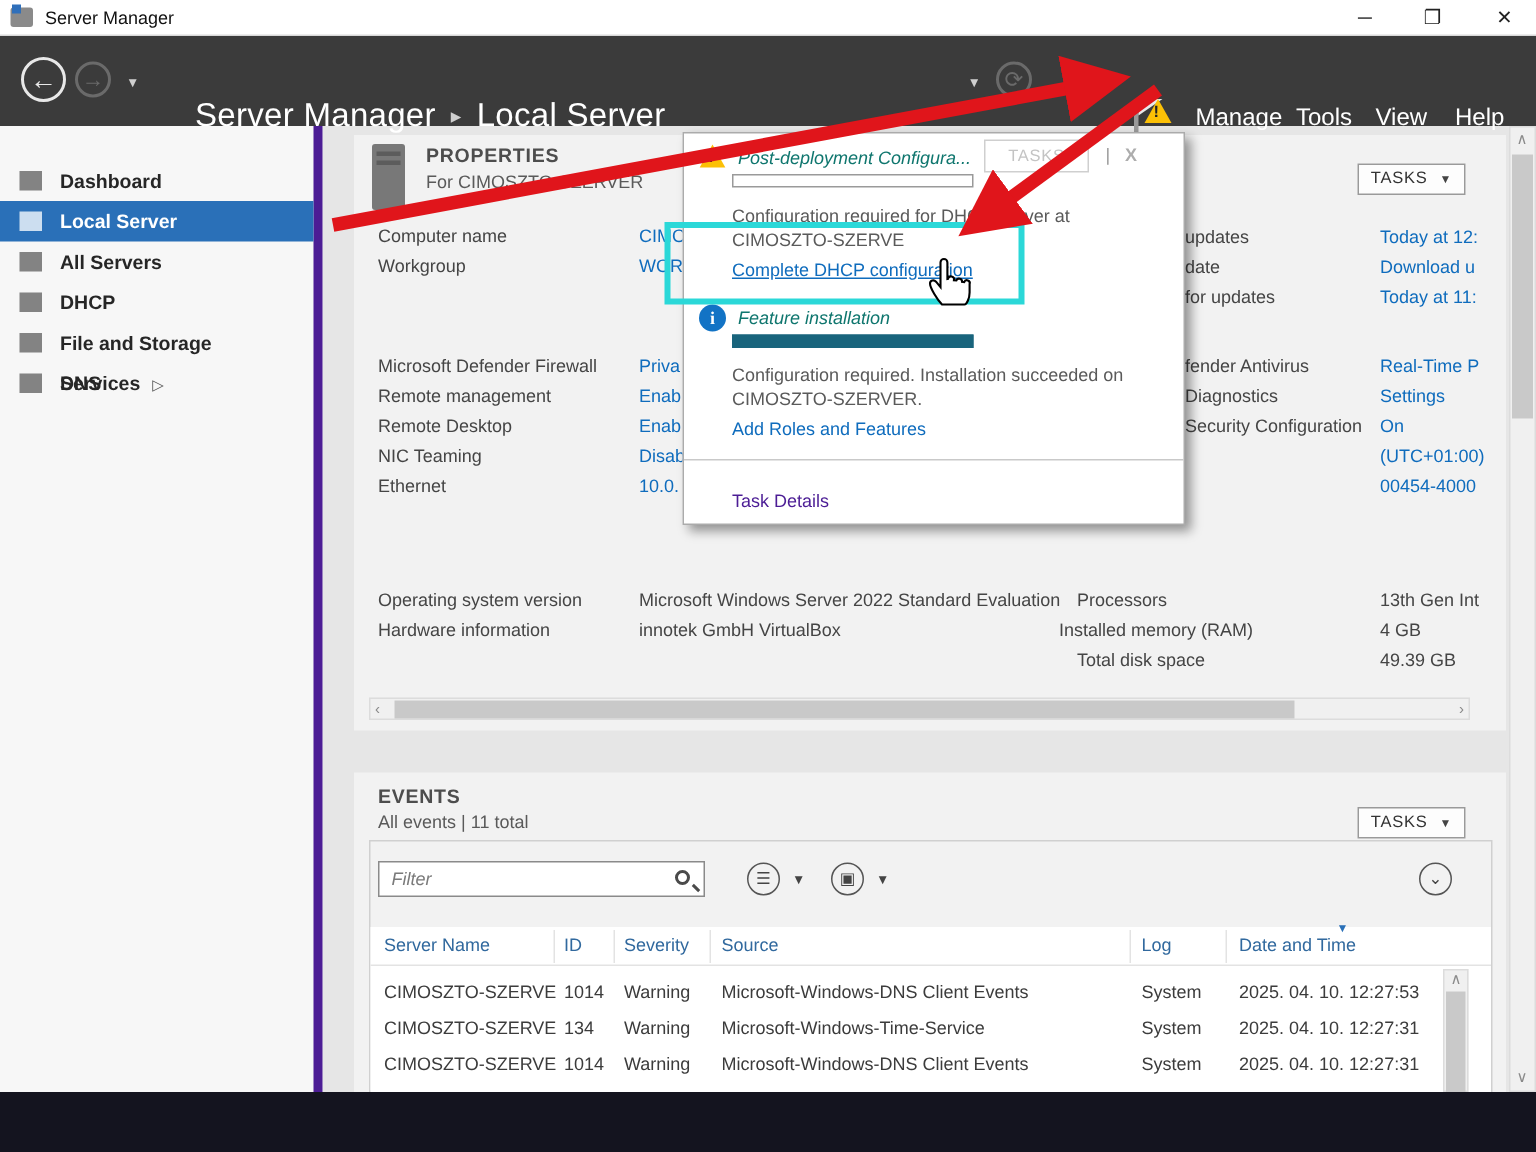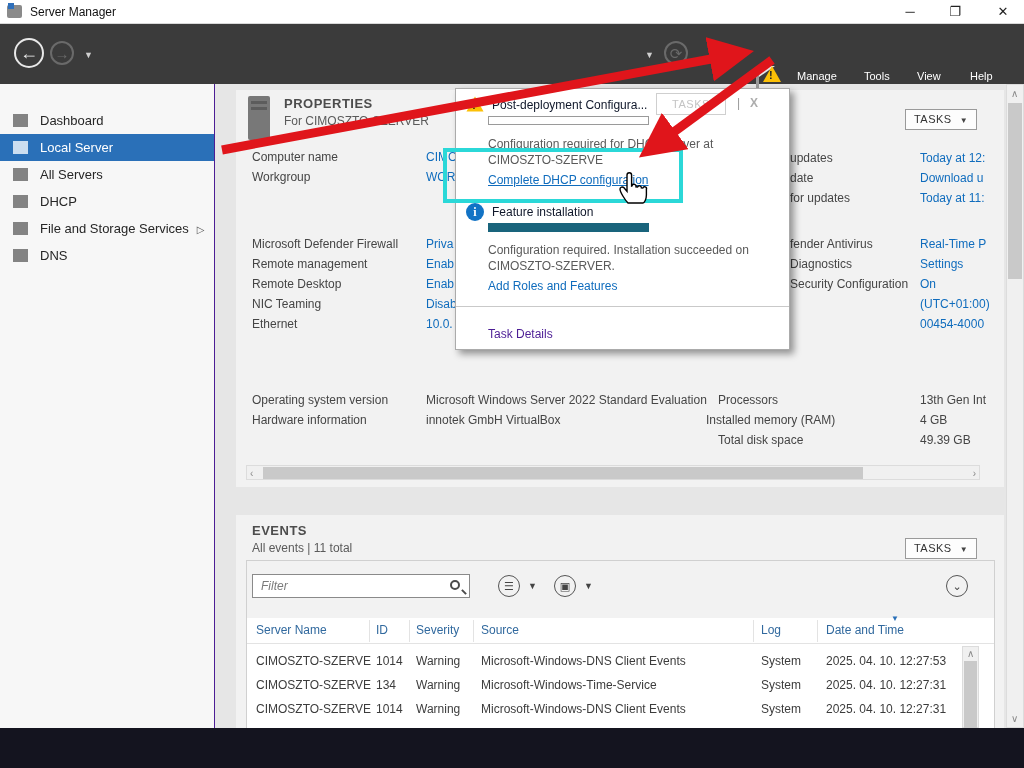--- a/index.html
+++ b/index.html
@@ -12,31 +12,31 @@
   #app-icon:before{ content:""; position:absolute; left:1px; top:-2px; width:6px; height:6px; background:#2f6fba; }
   #title-text { left:30px; top:5px; font-size:12px; color:#111; }
   .winctl { top:2px; width:30px; height:20px; text-align:center; font-size:13px; color:#222; line-height:20px; }
   
   #navbar { left:0; top:24px; width:1024px; height:60px; background:#3b3b3b; }
   .navcircle { border-radius:50%; width:30px; height:30px; border:2px solid #e8e8e8; color:#e8e8e8;
     text-align:center; line-height:27px; font-size:18px; top:14px; }
   .navcircle.dis { border-color:#6a6a6a; color:#6a6a6a; width:24px; height:24px; line-height:21px; font-size:15px; top:17px;}
   #breadcrumb { left:130px; top:40px; font-size:22px; color:#fff; font-weight:400; letter-spacing:.2px;}
   #breadcrumb .sep { color:#cfcfcf; font-size:14px; padding:0 10px; vertical-align:2px;}
-  .navmenu { top:46px; color:#fff; font-size:11px;text-align:center; }
+  .navmenu { top:46px; color:#fff; font-size:16px;text-align:center; }
   .caret { color:#cfcfcf; font-size:9px; }
   #flag { left:753px; top:40px; width:26px; height:30px; }
   #flag .pole { position:absolute; left:3px; top:2px; width:3px; height:28px; background:#9a9a9a; }
   #flag .cloth { position:absolute; left:6px; top:2px; width:0; height:0;
     border-top:11px solid #e9e9e9; border-right:16px solid transparent; }
   .warn-tri { width:0; height:0; border-left:9px solid transparent; border-right:9px solid transparent;
     border-bottom:16px solid #fcc006; }
   .warn-tri:after { content:"!"; position:absolute; left:-3px; top:3px; font-size:11px; font-weight:bold; color:#222; }
   
-  #sidebar { left:0; top:84px; width:215px; height:644px; background:#f7f7f7; border-right:1px solid #4c1d95; }
+  #sidebar { left:0; top:84px; width:215px; height:644px; background:#f7f7f7; border-right:6px solid #4c1d95;font-weight:bold; }
   .side-item { position:relative; height:27px; line-height:27px; font-size:13px; color:#262626; padding-left:40px; cursor:default; }
   .side-item.sel { background:#2a70b8; color:#fff; }
   .si { position:absolute; left:13px; top:7px; width:15px; height:13px; }
   .si i { position:absolute; background:#6e6e6e; }
   .side-item.sel .si i { background:#e9f1f9; }
   .exp { font-size:10px; color:#555; margin-left:8px; }
   
   .panel { background:#f2f2f2; }
   #props-panel { left:236px; top:90px; width:768px; height:397px; overflow:hidden; }
   #events-panel { left:236px; top:515px; width:768px; height:213px; overflow:hidden; }
@@ -65,21 +65,21 @@
   .ev-c { font-size:12px; color:#3c3c3c; white-space:nowrap; }
   .colsep { width:1px; background:#e3e3e3; top:2px; height:22px; }
   
   #taskbar { left:0; top:728px; width:1024px; height:40px; background:#14141f; }
   .mag { width:10px; height:10px; border:2px solid #4a4a4a; border-radius:50%; }
   .mag:after { content:""; position:absolute; left:9px; top:9px; width:6px; height:2px; background:#4a4a4a;
     transform:rotate(45deg); }
   
   #popup { left:455px; top:88px; width:335px; height:262px; background:#fff; border:1px solid #ababab;
     box-shadow:4px 4px 7px rgba(0,0,0,.4); z-index:10; }
-  #popup .ptitle { font-size:12px; color:#0f172a; }
+  #popup .ptitle { font-size:12px; color:#0f766e;font-style:italic; }
   #popup .disabled-btn { border:1px solid #cfcfcf; color:#c4c4c4; width:70px; height:22px; text-align:center;
     line-height:20px; font-size:11px; letter-spacing:.5px; background:#fff; }
   .pbar { height:9px; border:1px solid #9a9a9a; background:#fff; width:161px; }
   .pbar.full { background:#19647c; border-color:#19647c; }
   .pmsg { font-size:12px; color:#5a5a5a; line-height:16px; }
   .plink { font-size:12px; color:#0f6cbd; }
   .info-circle { width:18px; height:18px; border-radius:50%; background:#1273c5; color:#fff; font-size:12px;
     font-weight:bold; text-align:center; line-height:18px; font-family:"Liberation Serif",serif; }
   
   #cyan-box { left:443px; top:148px; width:240px; height:55px; border:4px solid #2bd8d8; z-index:20; }
@@ -93,20 +93,23 @@
   <span class="abs" id="title-text">Server Manager</span>
   <span class="abs winctl" style="left:895px">─</span>
   <span class="abs winctl" style="left:940px">❐</span>
   <span class="abs winctl" style="left:988px">✕</span>
 </div>
 
 <div class="abs" id="navbar">
   <div class="abs navcircle" style="left:14px">←</div>
   <div class="abs navcircle dis" style="left:50px">→</div>
   <span class="abs caret" style="left:84px; top:26px">▼</span>
+  <div class="abs" id="breadcrumb">
+    <span>Server Manager</span><span class="sep">▸</span><span>Local Server</span>
+  </div>
   <span class="abs caret" style="left:645px; top:26px">▼</span>
   <div class="abs navcircle dis" style="left:664px">⟳</div>
   <div class="abs" id="flag">
     <span class="pole"></span>
       <span class="cloth"></span>
   </div>
   <div class="abs warn-tri" style="left:763px; top:42px"></div>
   <span class="abs navmenu" style="left:797px">Manage</span>
   <span class="abs navmenu" style="left:864px">Tools</span>
   <span class="abs navmenu" style="left:917px">View</span>

